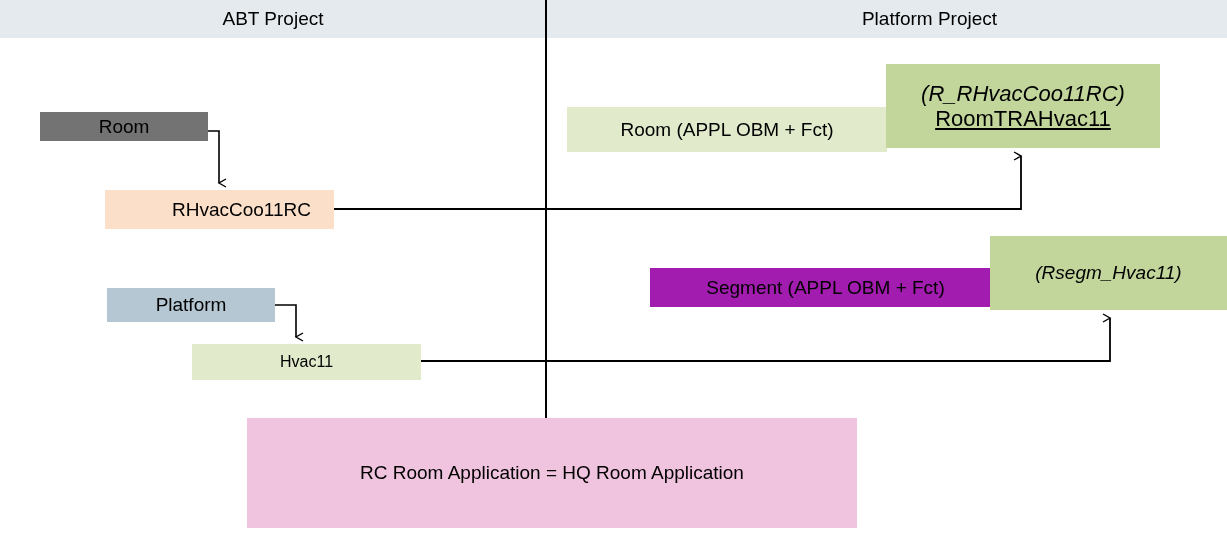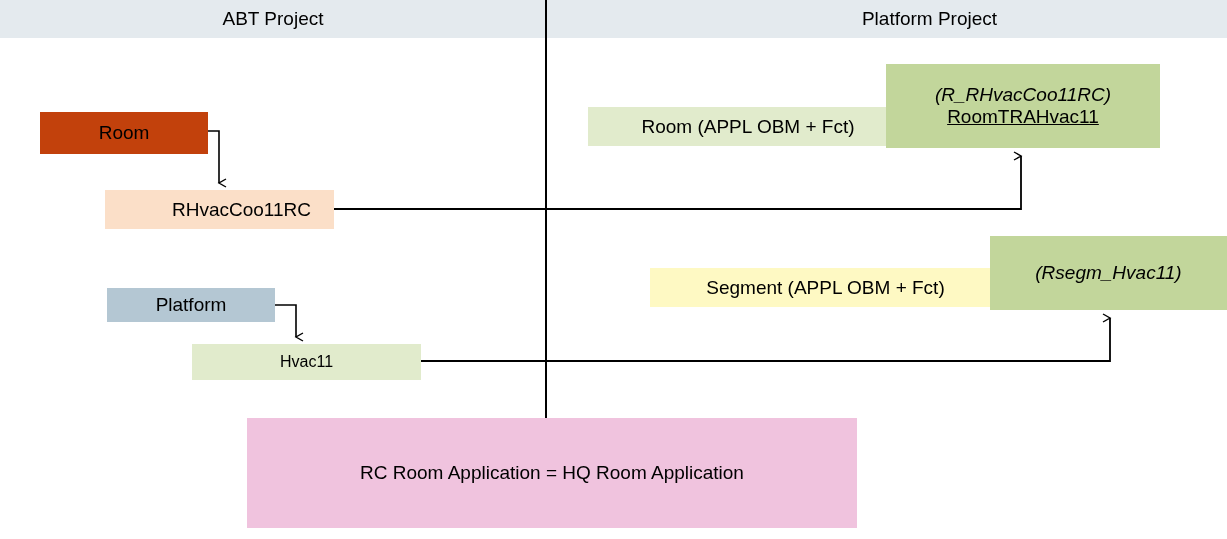--- a/index.html
+++ b/index.html
@@ -62,46 +62,46 @@
     text-align: center;
     color: #000000;
     white-space: nowrap;
   }
   .node .line1 { line-height: 1.15; }
   .node .line2 { line-height: 1.15; text-decoration: underline; }
   .italic { font-style: italic; }
 
   
   #box-room {
-    left: 40px;  top: 112px;  width: 168px; height: 42px;
-    background: #c2410c; font-size: 19px;
+    left: 40px;  top: 112px;  width: 168px; height: 29px;
+    background: #737373; font-size: 19px;
   }
   #box-rhvac {
     left: 105px; top: 190px;  width: 229px; height: 39px;
     background: #fbdfc8; font-size: 19px; padding-left: 44px;
   }
   #box-segment {
     left: 107px; top: 288px;  width: 168px; height: 34px;
     background: #b4c7d3; font-size: 19px;
   }
   #box-hvac11 {
     left: 192px; top: 344px;  width: 229px; height: 36px;
     background: #e1ebcc; font-size: 16px; text-align: right;
   }
   #box-room-appl {
-    left: 588px; top: 107px;  width: 320px; height: 39px;
+    left: 567px; top: 107px;  width: 320px; height: 45px;
     background: #e1ebcc; font-size: 19px;
   }
   #box-room-tra {
     left: 886px; top: 64px;   width: 274px; height: 84px;
-    background: #c2d69b; font-size: 19px;
+    background: #c2d69b; font-size: 22px;
   }
   #box-segment-appl {
     left: 650px; top: 268px;  width: 351px; height: 39px;
-    background: #fef9c3; font-size: 19px;
+    background: #a21caf; font-size: 19px;
   }
   #box-rsegm-tra {
     left: 990px; top: 236px;  width: 237px; height: 74px;
     background: #c2d69b; font-size: 19px; align-items: center;
   }
   #box-pink {
     left: 247px; top: 418px;  width: 610px; height: 110px;
     background: #f0c3de; font-size: 19px;
   }
 

